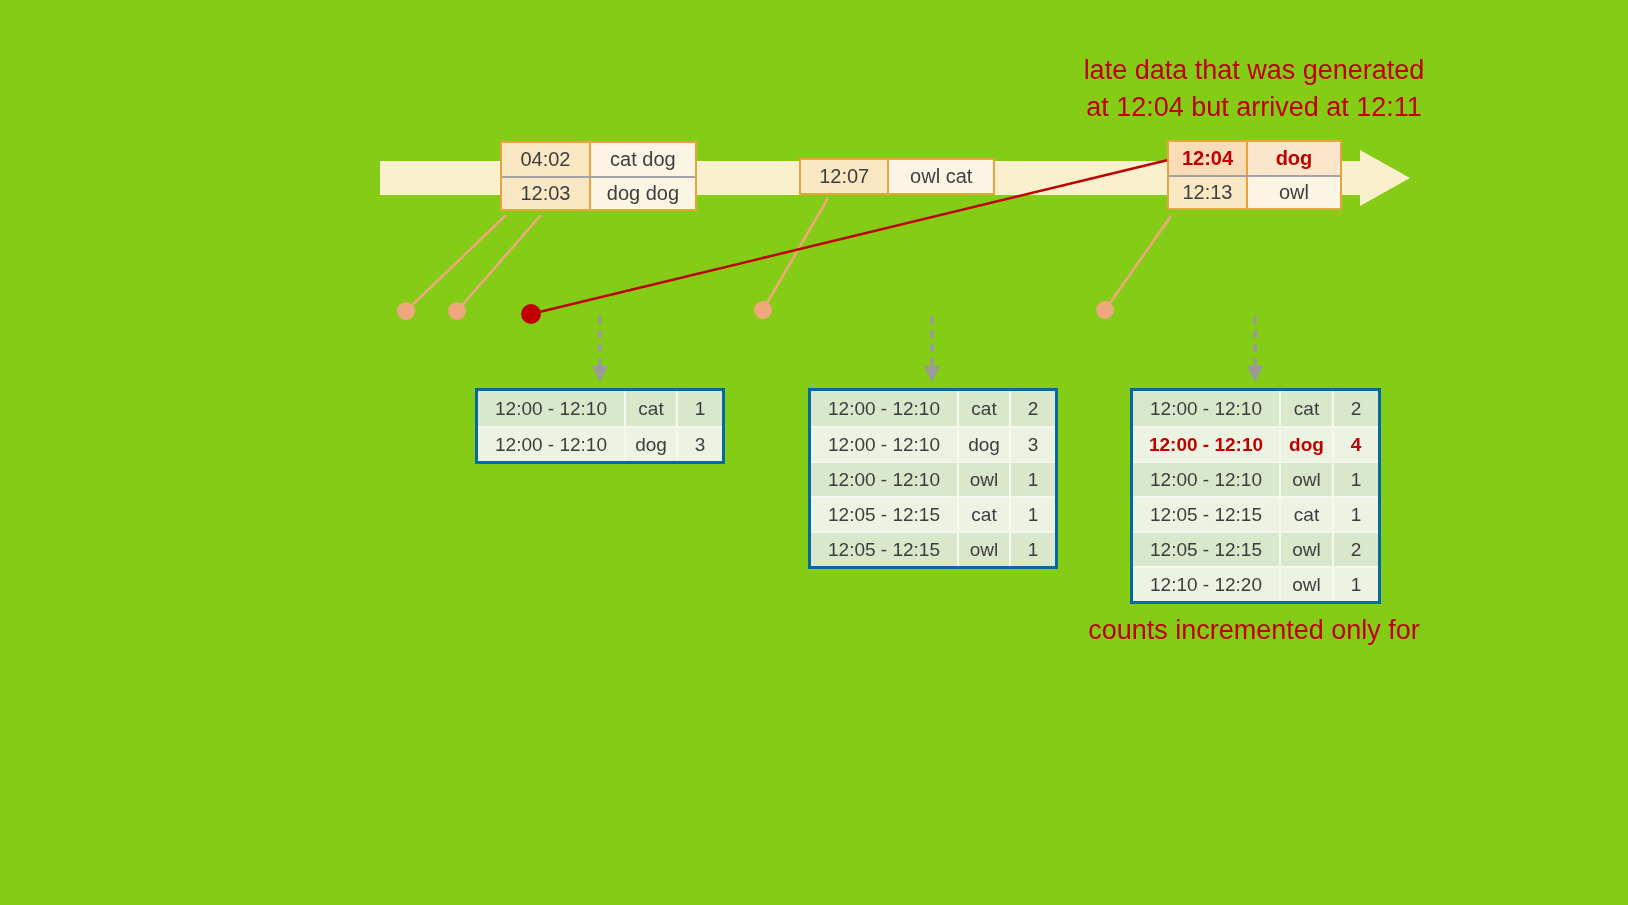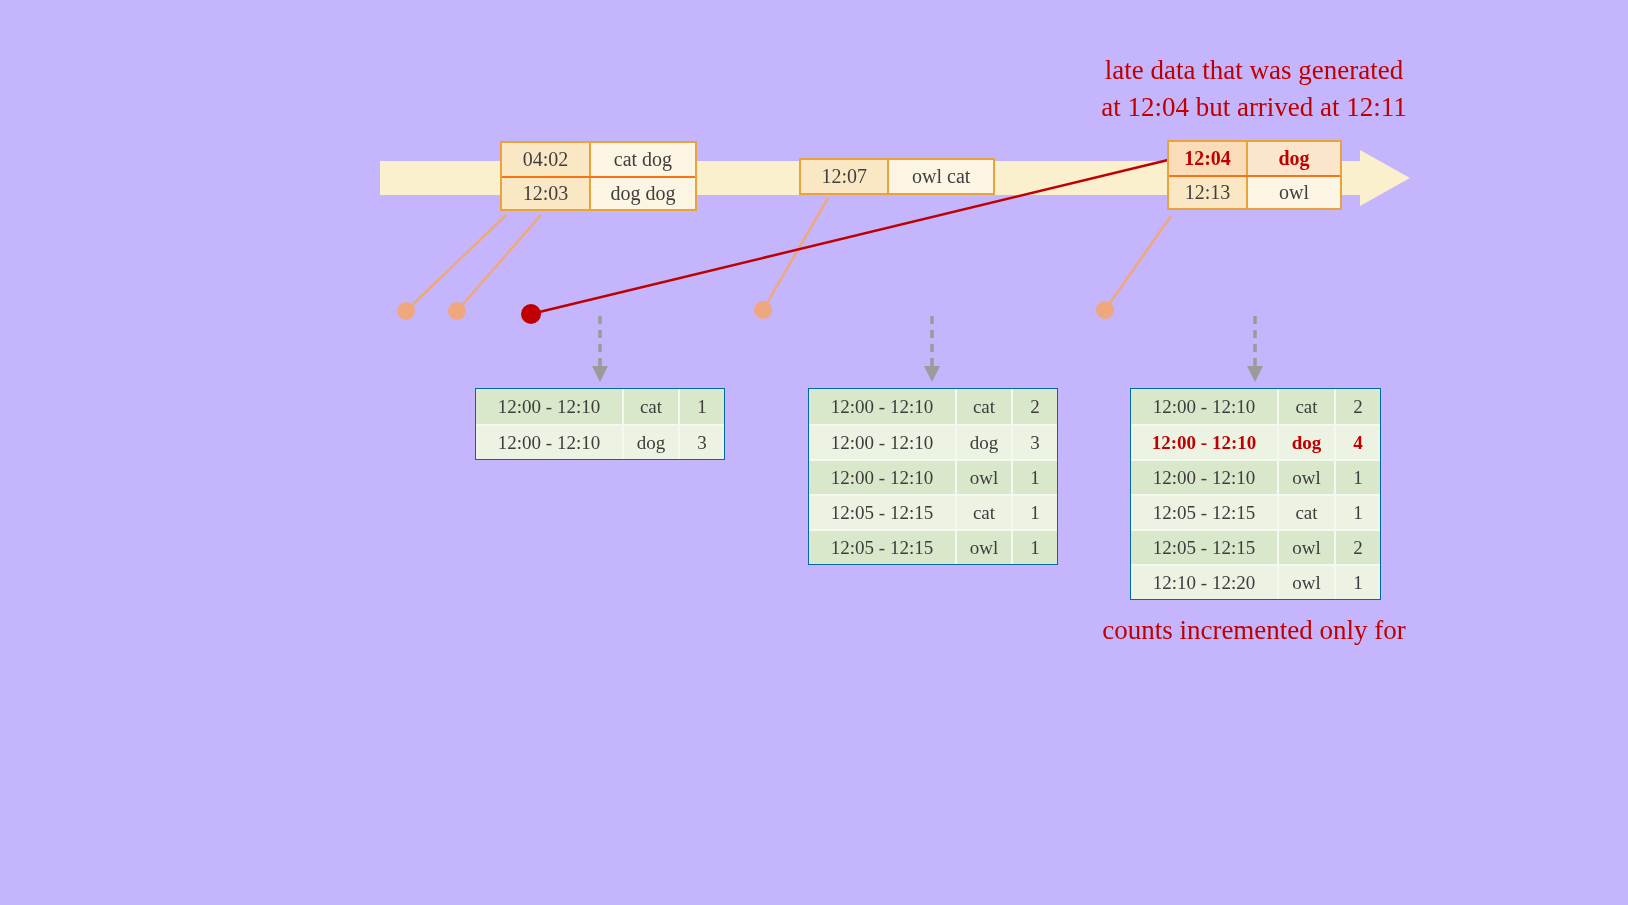--- a/index.html
+++ b/index.html
@@ -1,19 +1,19 @@
 <!DOCTYPE html>
 <html><head>
 <meta charset="utf-8">
 <style>
   * { margin:0; padding:0; box-sizing:border-box; }
   html,body { background:#000; }
   .canvas {
-    position:relative; width:1628px; height:905px; background:#c4b5fd;
-    overflow:hidden; font-family:Liberation Serif, serif;
+    position:relative; width:1628px; height:905px; background:#84cc16;
+    overflow:hidden; font-family:Liberation Sans, sans-serif;
   }
   .layer { position:absolute; left:0; top:0; }
 
   
   .annotation {
     position:absolute; text-align:center; color:#C00000;
     font-size:27px; line-height:37px; font-weight:400;
   }
   #ann-top    { left:1028px; top:52px;  width:452px; }
   #ann-bottom { left:1028px; top:612px; width:452px; }
@@ -21,31 +21,31 @@
   
   .event-table {
     position:absolute; display:flex; flex-direction:column;
     border:2px solid #E8A33D; background:#FDF5E3;
     font-size:20px; color:#3F3F3F;
   }
   #events-1 { left:500px;  top:141px; width:197px; }
   #events-2 { left:799px;  top:158px; width:196px; }
   #events-3 { left:1167px; top:140px; width:175px; }
   .e-row { display:flex; height:33px; }
-  .e-row + .e-row { border-top:2px solid #f97316; }
+  .e-row + .e-row { border-top:2px solid #a3a3a3; }
   .e-cell { display:flex; align-items:center; justify-content:center; }
   .e-time  { width:45%; background:#FAE7C3; }
   .e-words { flex:1; background:#FDF5E3; border-left:2px solid #E8A33D; }
   .event-table .highlight .e-time  { background:#FADCB8; color:#C00000; font-weight:700; }
   .event-table .highlight .e-words { background:#FBE6CB; color:#C00000; font-weight:700; }
 
   
   .result-table {
     position:absolute; display:flex; flex-direction:column;
-    border:1px solid #0369a1; font-size:19px; color:#3D3D3D;
+    border:3px solid #0369a1; font-size:19px; color:#3D3D3D;
   }
   #result-1 { left:475px;  top:388px; width:250px; }
   #result-2 { left:808px;  top:388px; width:250px; }
   #result-3 { left:1130px; top:388px; width:251px; }
   .r-row { display:flex; height:35px; }
   .r-row + .r-row { border-top:2px solid #F4F8EE; }
   .r-cell { display:flex; align-items:center; justify-content:center; }
   .r-window { width:146px; }
   .r-word   { flex:1; border-left:2px solid #F4F8EE; }
   .r-count  { width:46px; border-left:2px solid #F4F8EE; }

